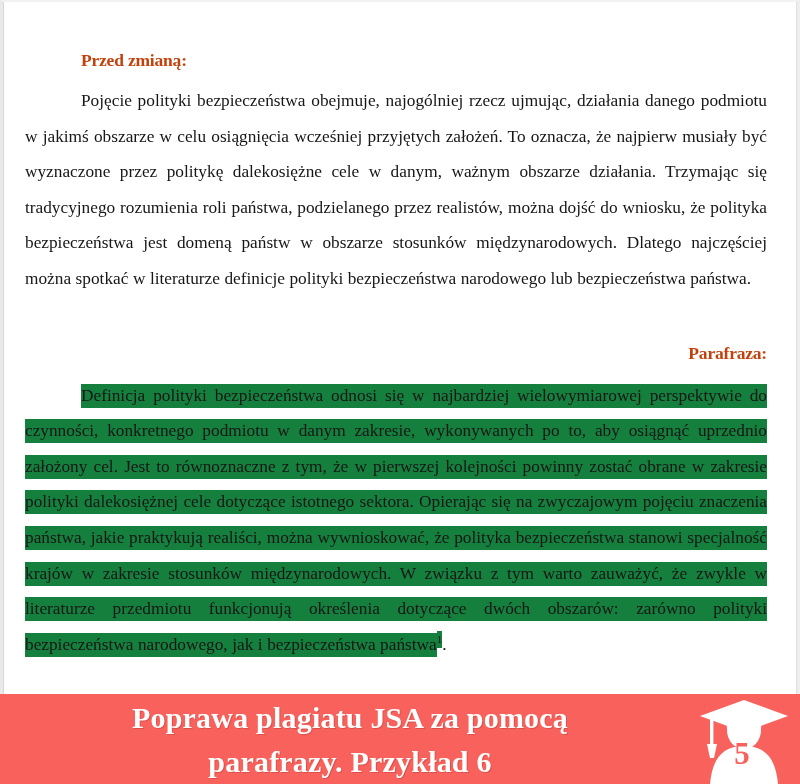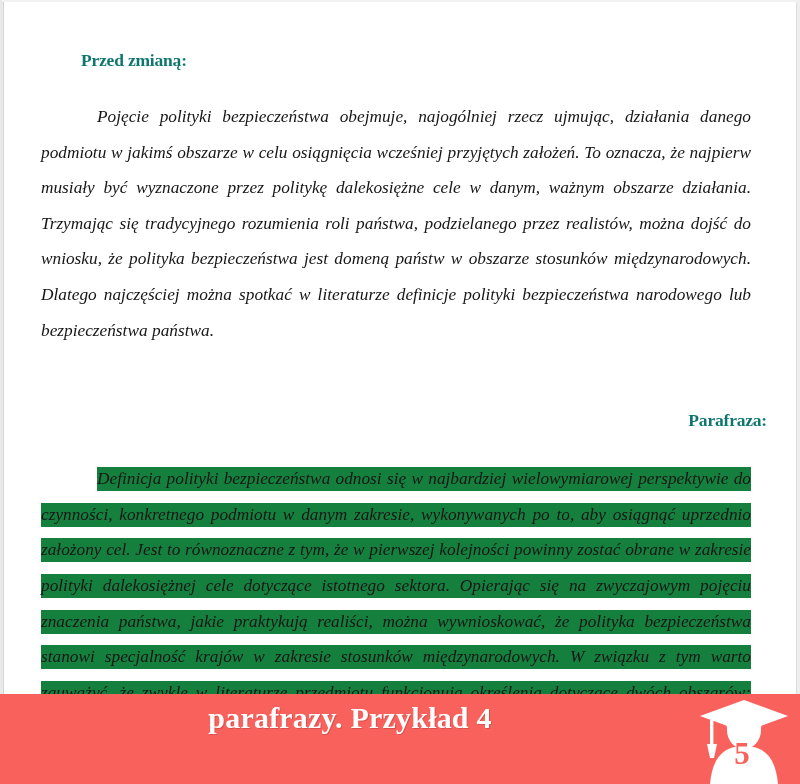--- a/index.html
+++ b/index.html
@@ -55,40 +55,39 @@
     position: absolute;
     left: 22px;
     top: 0;
     width: 742px;
     height: 690px;
   }
 
   .section-heading {
     font-weight: bold;
     font-size: 17.5px;
-    color: #0f766e;
+    color: #c2410c;
     margin: 0;
     padding-left: 56px;
     letter-spacing: -0.2px;
   }
 
   #heading-before { padding-top: 48px; }
   #heading-para   { padding-top: 46px; text-align: right; }
 
   .para {
     font-size: 17.3px;
     line-height: 35.6px;
     color: #161616;
     text-align: justify;
     text-justify: inter-word;
-    margin: 16px;
+    margin: 0;
     padding-top: 12px;
     text-indent: 56px;
     word-spacing: 0.2px;
-    font-style: italic;
   }
 
   .para.highlighted {
     padding-top: 14px;
   }
 
   
   .hl {
     background: #15803d;
     box-decoration-break: clone;
@@ -164,21 +163,22 @@
       <p id="heading-para" class="section-heading">Parafraza:</p>
 
       <p class="para highlighted"><span class="hl">Definicja polityki bezpieczeństwa odnosi się w najbardziej wielowymiarowej perspektywie do czynności, konkretnego podmiotu w danym zakresie, wykonywanych po to, aby osiągnąć uprzednio założony cel. Jest to równoznaczne z tym, że w pierwszej kolejności powinny zostać obrane w zakresie polityki dalekosiężnej cele dotyczące istotnego sektora. Opierając się na zwyczajowym pojęciu znaczenia państwa, jakie praktykują realiści, można wywnioskować, że polityka bezpieczeństwa stanowi specjalność krajów w zakresie stosunków międzynarodowych. W związku z tym warto zauważyć, że zwykle w literaturze przedmiotu funkcjonują określenia dotyczące dwóch obszarów: zarówno polityki bezpieczeństwa narodowego, jak i bezpieczeństwa państwa</span><sup class="fn hl">1</sup><span>.</span></p>
 
     </div>
   </div>
 
   <div class="banner">
 
     <div class="banner-title">
-      <span class="line2">parafrazy. Przykład 4</span>
+      <span>Poprawa plagiatu JSA za pomocą</span>
+      <span class="line2">parafrazy. Przykład 6</span>
     </div>
 
     <div class="grad-badge">
       <svg width="104" height="90" viewBox="0 0 104 90">
 
         <ellipse cx="54" cy="36" rx="17" ry="19" fill="#ffffff"></ellipse>
 
         <path d="M54 52 C 30 52, 22 68, 20 90 L 88 90 C 86 68, 78 52, 54 52 Z" fill="#ffffff"></path>
 
         <path d="M54 6 L 98 22 L 54 38 L 10 22 Z" fill="#ffffff"></path>

